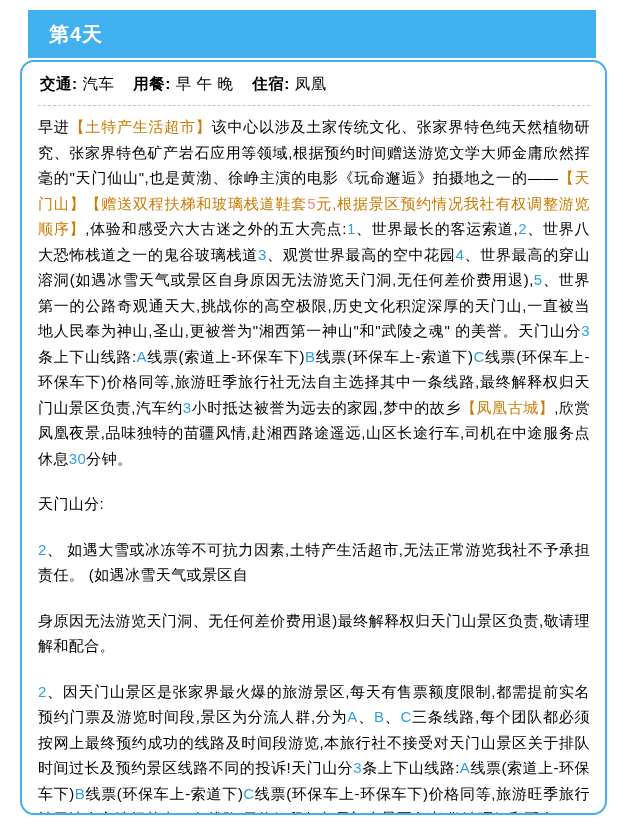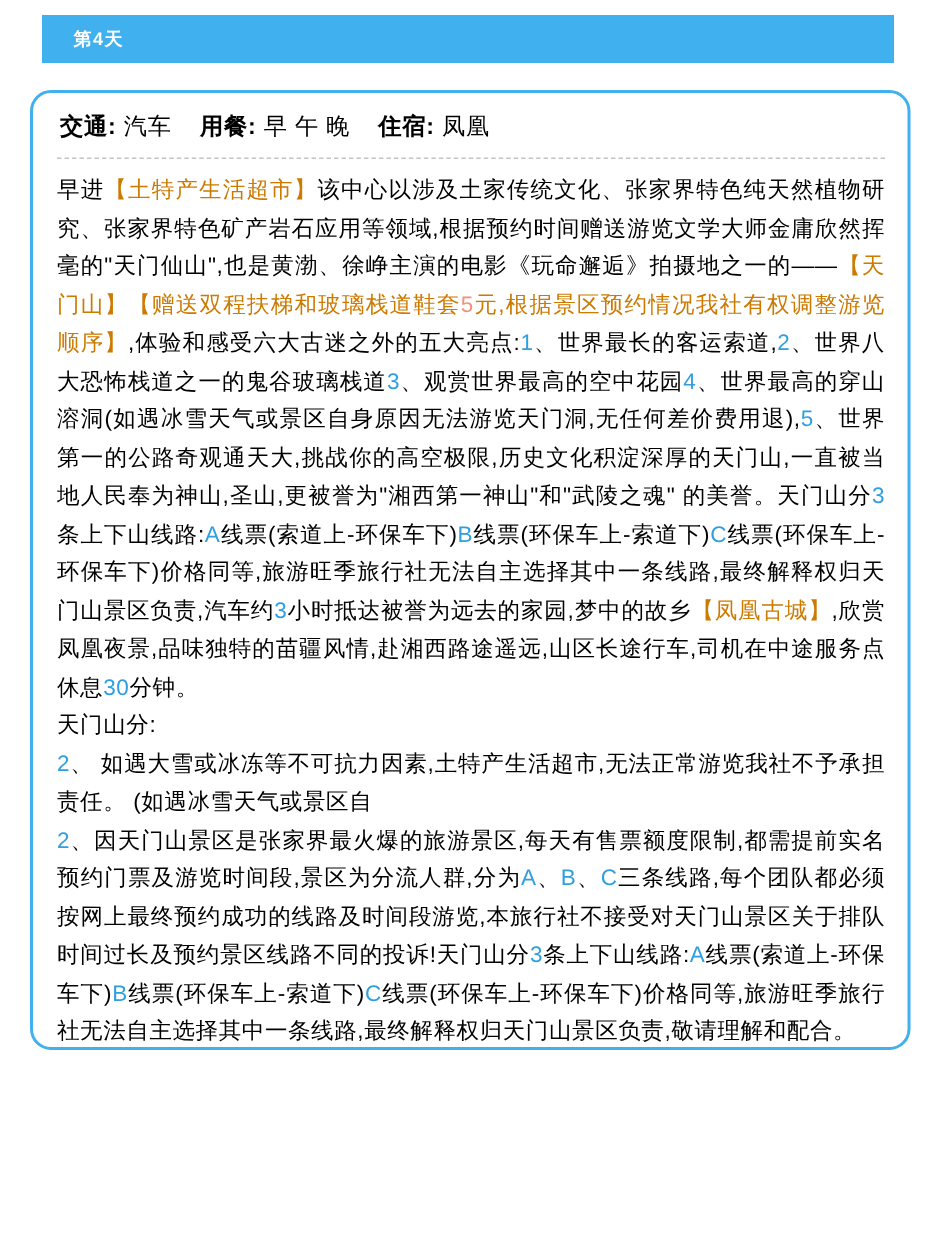--- a/index.html
+++ b/index.html
@@ -8,41 +8,41 @@
     --orange:#cc7a00;
     --pink:#f2917e;
   }
   html,body{margin:0;padding:0;}
   body{
     width:627px;height:825px;overflow:hidden;background:#ffffff;
     font-family:"Liberation Sans", sans-serif;color:#000;
     position:relative;
   }
   .day-header{
-    position:absolute;left:28px;top:10px;width:568px;height:32px;
+    position:absolute;left:28px;top:10px;width:568px;height:48px;
     background:var(--blue);color:#fff;
     display:flex;align-items:center;box-sizing:border-box;padding-left:21px;
-    font-size:12px;
+    font-size:20px;
   }
   .day-header .day{font-weight:bold;letter-spacing:1px;}
   .day-header .title{margin-left:22px;letter-spacing:1px;}
   .info-box{
-    position:absolute;left:20px;top:60px;width:587px;height:640px;
+    position:absolute;left:20px;top:60px;width:587px;height:755px;
     box-sizing:border-box;border:2px solid var(--blue);border-radius:14px;
     background:#fff;padding:7px 15px 8px 16px;overflow:hidden;
   }
   .meta-row{
     font-size:15.5px;padding:5px 0 7px 2px;letter-spacing:0.5px;
   }
   .meta-group{margin-right:14px;}
   .meta-label{font-weight:bold;}
   .meta-value{font-weight:normal;}
   .divider{border:none;border-top:1px dashed #c3c3c3;margin:3px 0 0 0;}
   .itinerary-body p{
-    font-size:15px;line-height:25.5px;margin:0 0;letter-spacing:0.4px;
+    font-size:15px;line-height:25.5px;margin:20px 0;letter-spacing:0.4px;
     text-align:justify;
   }
   .itinerary-body p:first-child{margin-top:8px;}
   .seg-normal{color:#000;}
   .seg-orange{color:var(--orange);}
   .seg-blue{color:var(--digit-blue);}
   .seg-pink{color:var(--pink);}
 </style>
 </head>
 <body>
@@ -55,16 +55,17 @@
   <div class="meta-row">
     <span class="meta-group"><span class="meta-label">交通:</span> <span class="meta-value">汽车</span></span>
     <span class="meta-group"><span class="meta-label">用餐:</span> <span class="meta-value">早 午 晚</span></span>
     <span class="meta-group"><span class="meta-label">住宿:</span> <span class="meta-value">凤凰</span></span>
   </div>
   <hr class="divider">
   <div class="itinerary-body">
       <p><span class="seg-normal">早进</span><span class="seg-orange">【土特产生活超市】</span><span class="seg-normal">该中心以涉及土家传统文化、张家界特色纯天然植物研究、张家界特色矿产岩石应用等领域,根据预约时间赠送游览文学大师金庸欣然挥毫的"天门仙山",也是黄渤、徐峥主演的电影《玩命邂逅》拍摄地之一的——</span><span class="seg-orange">【天门山】【赠送双程扶梯和玻璃栈道鞋套</span><span class="seg-pink">5</span><span class="seg-orange">元,根据景区预约情况我社有权调整游览顺序】</span><span class="seg-normal">,体验和感受六大古迷之外的五大亮点:</span><span class="seg-blue">1</span><span class="seg-normal">、世界最长的客运索道,</span><span class="seg-blue">2</span><span class="seg-normal">、世界八大恐怖栈道之一的鬼谷玻璃栈道</span><span class="seg-blue">3</span><span class="seg-normal">、观赏世界最高的空中花园</span><span class="seg-blue">4</span><span class="seg-normal">、世界最高的穿山溶洞(如遇冰雪天气或景区自身原因无法游览天门洞,无任何差价费用退),</span><span class="seg-blue">5</span><span class="seg-normal">、世界第一的公路奇观通天大,挑战你的高空极限,历史文化积淀深厚的天门山,一直被当地人民奉为神山,圣山,更被誉为"湘西第一神山"和"武陵之魂" 的美誉。天门山分</span><span class="seg-blue">3</span><span class="seg-normal">条上下山线路:</span><span class="seg-blue">A</span><span class="seg-normal">线票(索道上-环保车下)</span><span class="seg-blue">B</span><span class="seg-normal">线票(环保车上-索道下)</span><span class="seg-blue">C</span><span class="seg-normal">线票(环保车上-环保车下)价格同等,旅游旺季旅行社无法自主选择其中一条线路,最终解释权归天门山景区负责,汽车约</span><span class="seg-blue">3</span><span class="seg-normal">小时抵达被誉为远去的家园,梦中的故乡</span><span class="seg-orange">【凤凰古城】</span><span class="seg-normal">,欣赏凤凰夜景,品味独特的苗疆风情,赴湘西路途遥远,山区长途行车,司机在中途服务点休息</span><span class="seg-blue">30</span><span class="seg-normal">分钟。</span></p>
       <p><span class="seg-normal">天门山分:</span></p>
       <p><span class="seg-blue">2</span><span class="seg-normal">、 如遇大雪或冰冻等不可抗力因素,土特产生活超市,无法正常游览我社不予承担责任。 (如遇冰雪天气或景区自</span></p>
+      <p><span class="seg-normal">身原因无法游览天门洞、无任何差价费用退)最终解释权归天门山景区负责,敬请理解和配合。</span></p>
       <p><span class="seg-blue">2</span><span class="seg-normal">、因天门山景区是张家界最火爆的旅游景区,每天有售票额度限制,都需提前实名预约门票及游览时间段,景区为分流人群,分为</span><span class="seg-blue">A</span><span class="seg-normal">、</span><span class="seg-blue">B</span><span class="seg-normal">、</span><span class="seg-blue">C</span><span class="seg-normal">三条线路,每个团队都必须按网上最终预约成功的线路及时间段游览,本旅行社不接受对天门山景区关于排队时间过长及预约景区线路不同的投诉!天门山分</span><span class="seg-blue">3</span><span class="seg-normal">条上下山线路:</span><span class="seg-blue">A</span><span class="seg-normal">线票(索道上-环保车下)</span><span class="seg-blue">B</span><span class="seg-normal">线票(环保车上-索道下)</span><span class="seg-blue">C</span><span class="seg-normal">线票(环保车上-环保车下)价格同等,旅游旺季旅行社无法自主选择其中一条线路,最终解释权归天门山景区负责,敬请理解和配合。</span></p>
       <p><span class="seg-blue">3</span><span class="seg-normal">、凤凰因城区面积小实行交通管制,旅游车辆有时只能在指定位置停车,需步行入住酒店。</span></p>
     </div>
 </div>
 
 </body></html>

